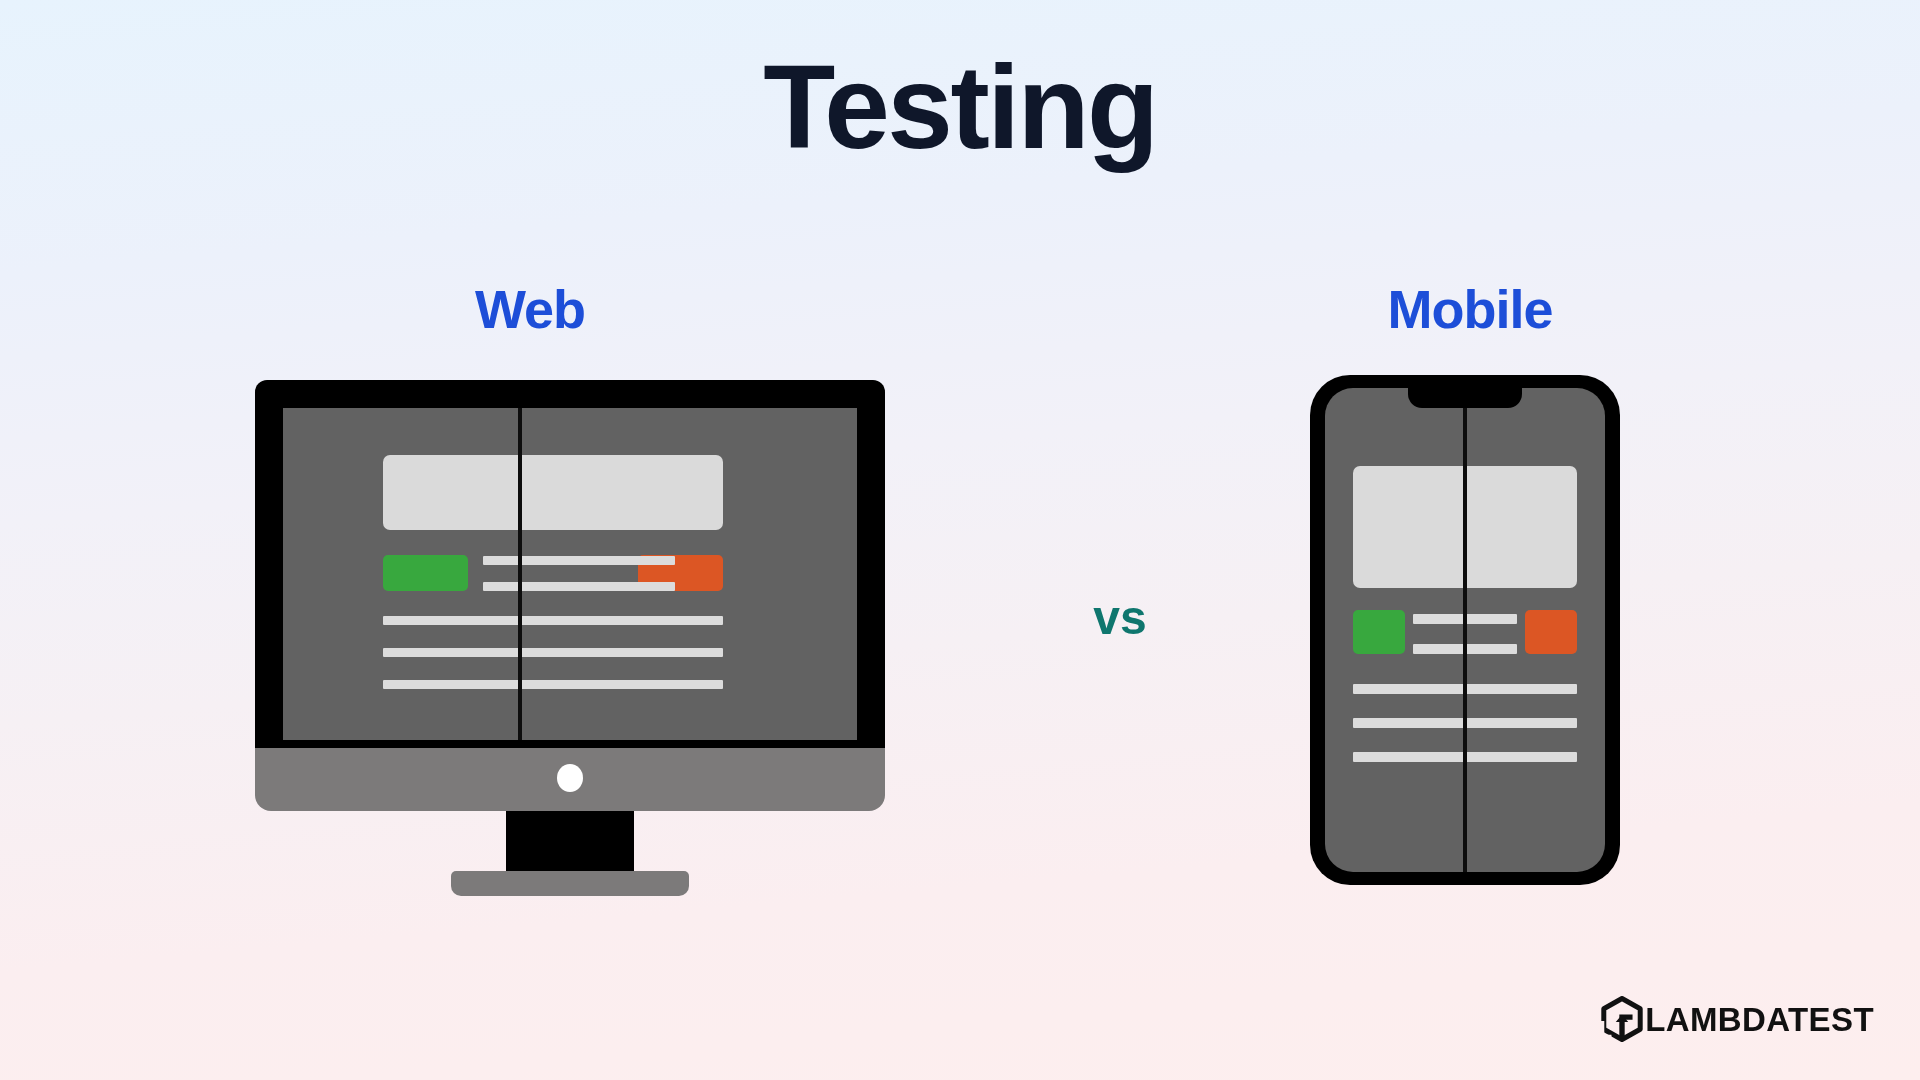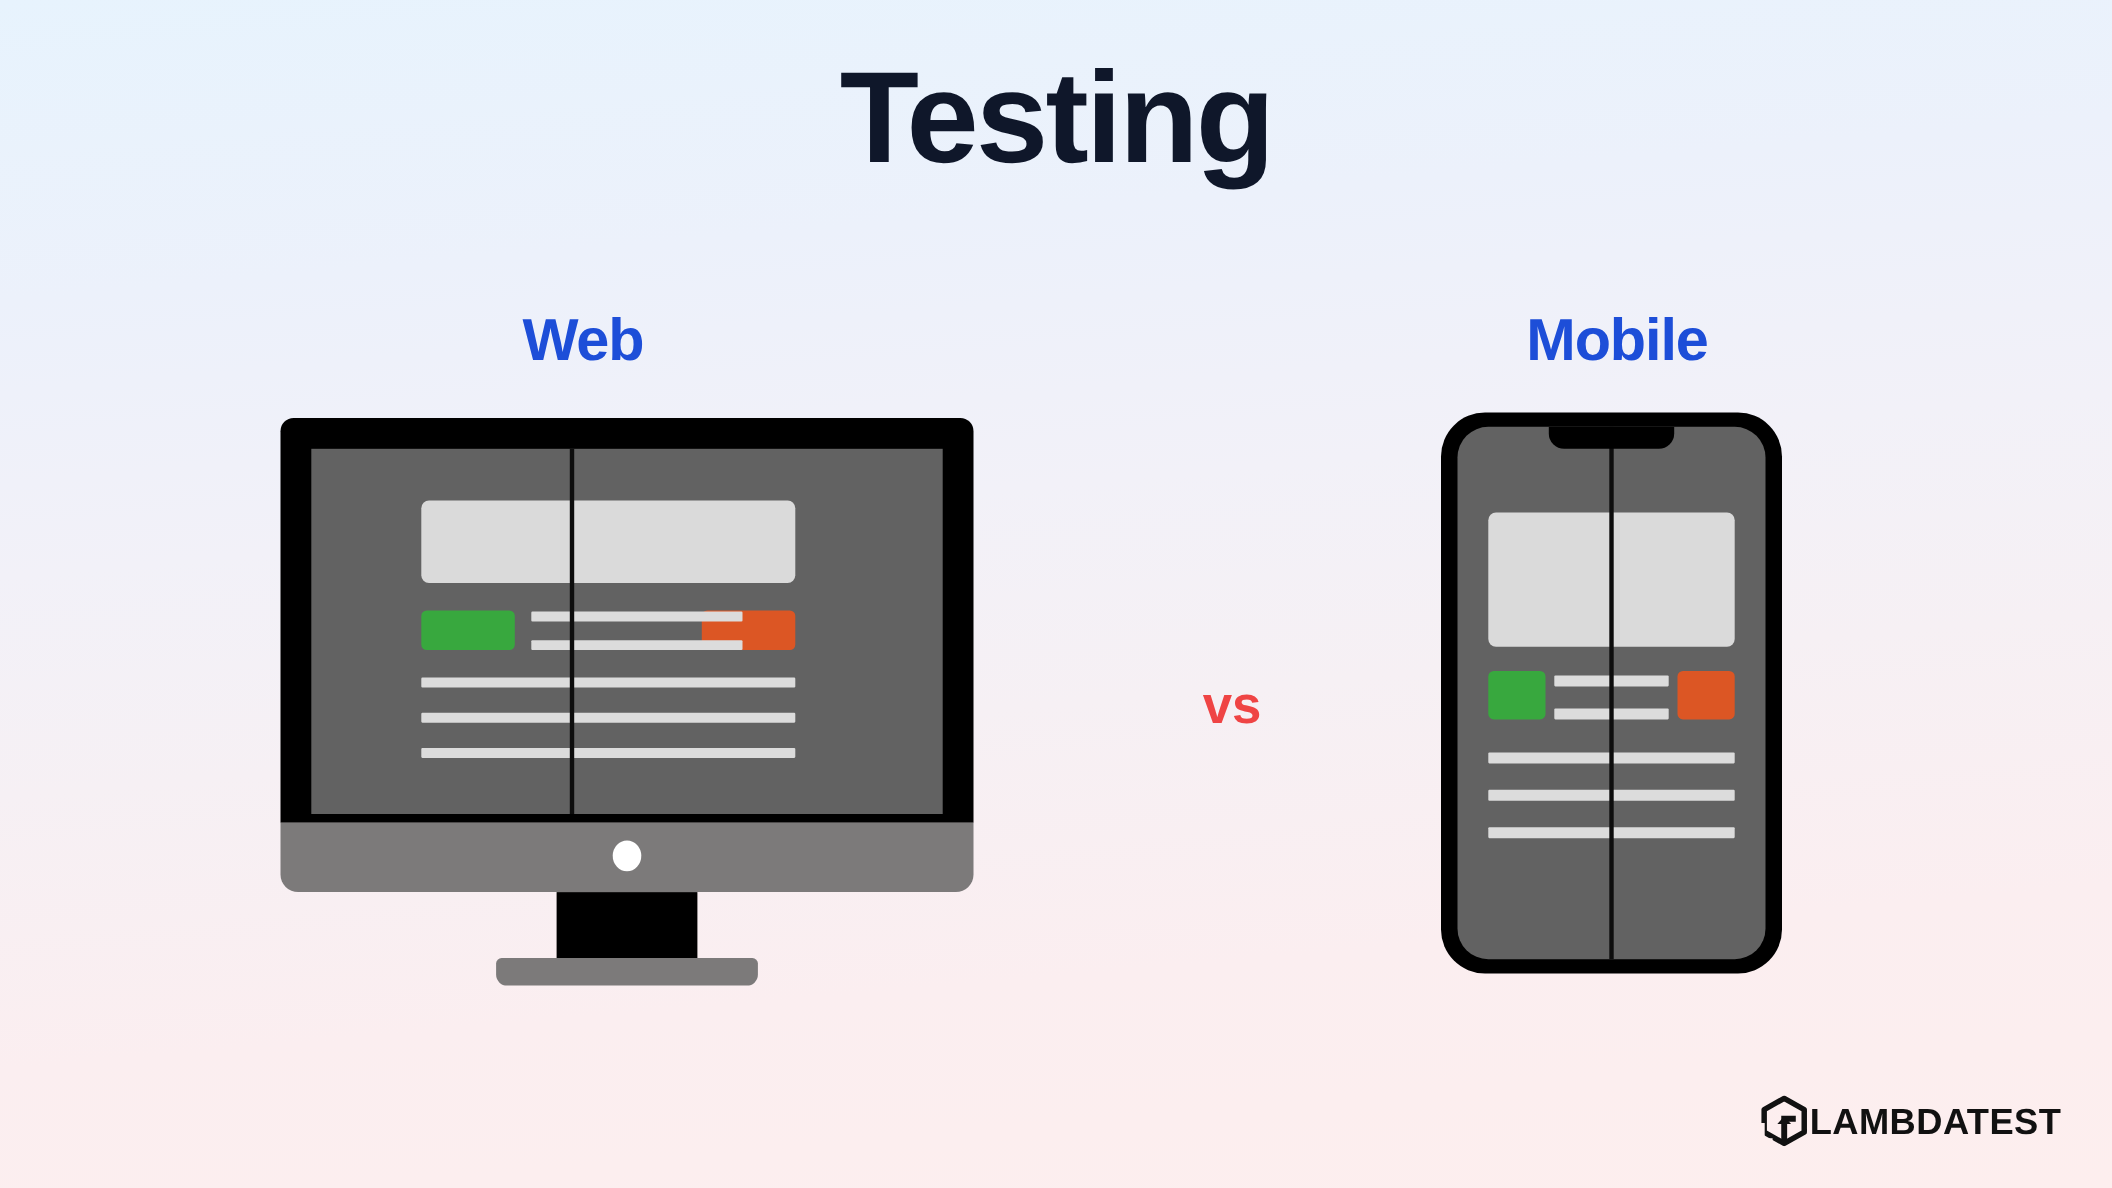--- a/index.html
+++ b/index.html
@@ -37,26 +37,26 @@
     letter-spacing:-1px;
     color:#1d4ed8;
     text-align:center;
     white-space:nowrap;
   }
   #web-label   { top:278px; left:380px;  width:300px; }
   #mobile-label{ top:278px; left:1320px; width:300px; }
 
   .vs-label{
     position:absolute;
-    top:614px; left:1040px; width:160px;
+    top:590px; left:1040px; width:160px;
     text-align:center;
     font-size:48px;
     font-weight:700;
     letter-spacing:0px;
-    color:#ef4444;
+    color:#0f766e;
   }
 
   
   .monitor{
     position:absolute;
     left:255px; top:380px;
     width:630px; height:520px;
   }
   .monitor-bezel{
     position:absolute;

